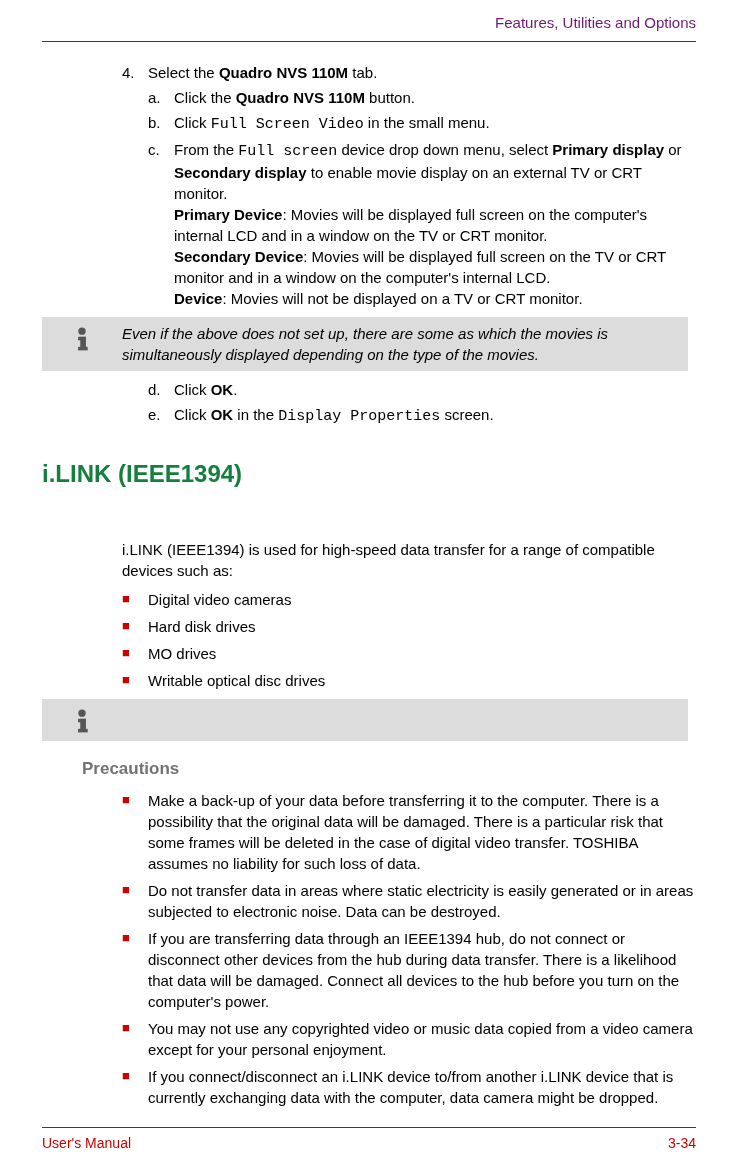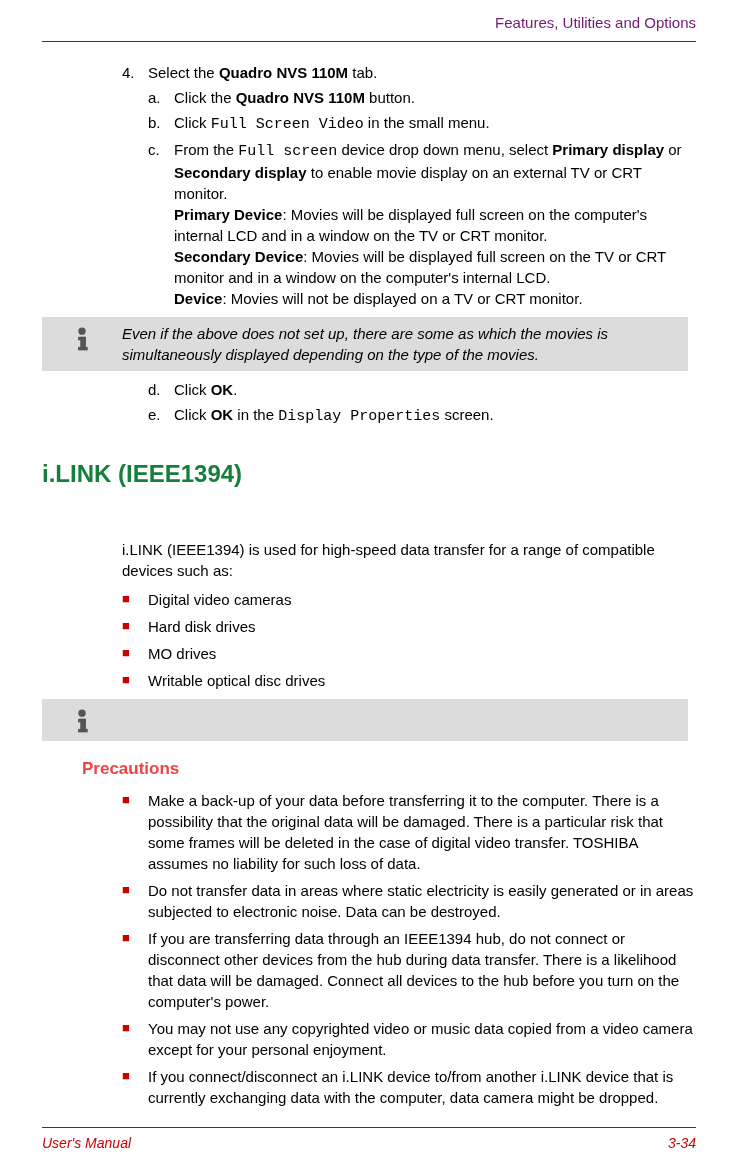--- a/index.html
+++ b/index.html
@@ -78,21 +78,21 @@
     .note-text {
       flex: 1;
     }
     .h2 {
       color: #15803d;
       font-size: 24px;
       font-weight: bold;
       margin: 30px 0 20px -80px;
     }
     .h3 {
-      color: #ef4444;
+      color: #737373;
       font-size: 17px;
       font-weight: bold;
       margin: 16px 0 10px -40px;
     }
     .para {
       margin-bottom: 8px;
       margin-top: 48px;
     }
     .bullet-list {
       margin-bottom: 8px;
@@ -109,21 +109,20 @@
       line-height: 1.6;
     }
     .bullet-body {
       flex: 1;
     }
     .footer {
       position: absolute;
       bottom: 18px;
       left: 42px;
       right: 42px;
-      font-style: italic;
     }
     .footer-rule {
       border: none;
       border-top: 1px solid #c00;
       margin-bottom: 6px;
     }
     .footer-row {
       display: flex;
       justify-content: space-between;
       color: #c00;

